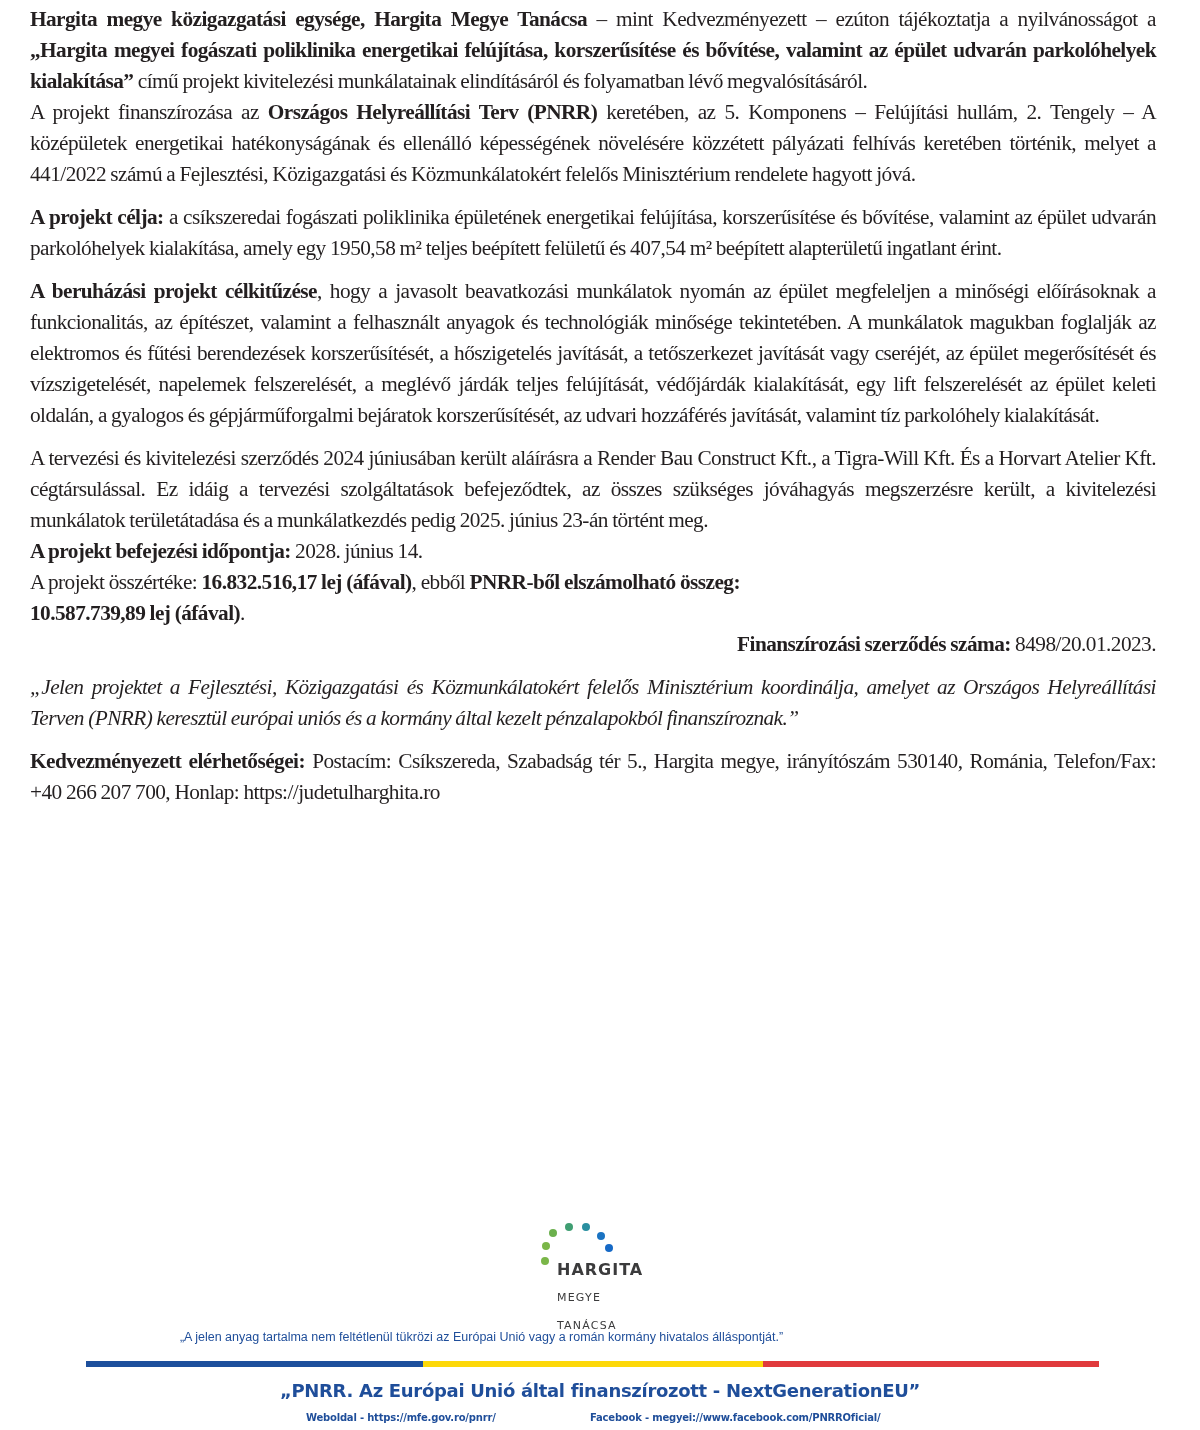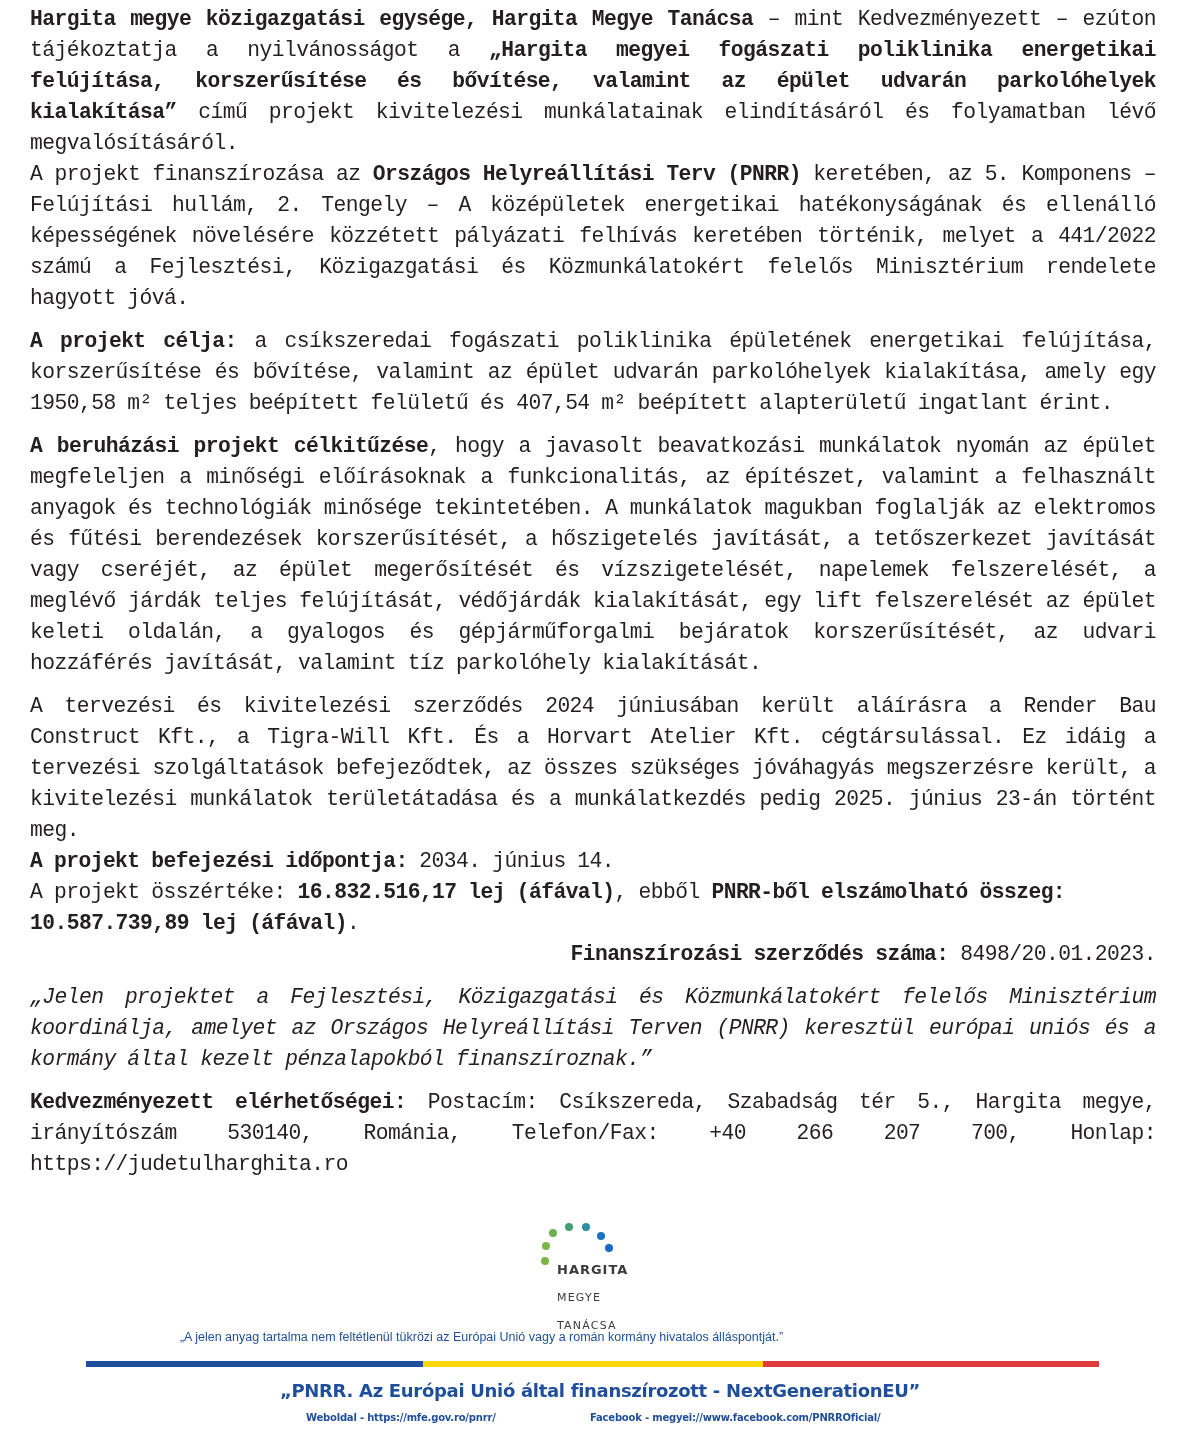--- a/index.html
+++ b/index.html
@@ -5,38 +5,38 @@
     html, body { margin: 0; padding: 0; background: #ffffff; }
     body {
       width: 1200px; height: 1430px; overflow: hidden; position: relative;
       font-family: "Liberation Sans", "DejaVu Sans", sans-serif;
       color: #231f20;
     }
     .doc {
       position: absolute; left: 30px; top: 4px; width: 1126px;
       font-size: 21.3px; line-height: 31px;
       text-align: justify;
-      font-family: Liberation Mono, monospace;
+      font-family: Liberation Serif, serif;
       letter-spacing: -0.55px;
       word-spacing: -0.5px;
     }
     .doc p { margin: 0; }
     .gap { margin-top: 12px !important; }
     b { font-weight: bold; }
     .quote { font-style: italic; }
     .logo {
       position: absolute; left: 530px; top: 1225px; width: 140px; height: 90px;
     }
     .logo .dot { position: absolute; width: 8px; height: 8px; border-radius: 50%; }
     .logo-text {
       position: absolute; left: 557px; top: 1264px;
       font-family: "DejaVu Sans", sans-serif; color: #3b3b3c;
       line-height: 12px;
     }
-    .logo-text .l1 { font-size: 13px; font-weight: bold; letter-spacing: 1px; }
+    .logo-text .l1 { font-size: 16px; font-weight: bold; letter-spacing: 1px; }
     .logo-text .l2 { font-size: 11px; letter-spacing: 1.2px; margin-top: 16px; }
     .disclaimer {
       position: absolute; left: 0; width: 963px; top: 1330px; text-align: center;
       font-family: "Liberation Sans", sans-serif; font-size: 12.5px; color: #1f4e9a;
     }
     .stripe { position: absolute; top: 1361px; height: 6px; }
     .stripe.blue { left: 86px; width: 337px; background: #1d4f9c; }
     .stripe.yellow { left: 423px; width: 340px; background: #fdd808; }
     .stripe.red { left: 763px; width: 336px; background: #e03a3c; }
     .slogan {
@@ -57,21 +57,21 @@
 <div class="doc">
   <p><b>Hargita megye közigazgatási egysége, Hargita Megye Tanácsa</b><span> – mint Kedvezményezett – ezúton tájékoztatja a nyilvánosságot a </span><b>„Hargita megyei fogászati poliklinika energetikai felújítása, korszerűsítése és bővítése, valamint az épület udvarán parkolóhelyek kialakítása”</b><span> című projekt kivitelezési munkálatainak elindításáról és folyamatban lévő megvalósításáról.</span></p>
   <p><span>A projekt finanszírozása az </span><b>Országos Helyreállítási Terv (PNRR)</b><span> keretében, az 5. Komponens – Felújítási hullám, 2. Tengely – A középületek energetikai hatékonyságának és ellenálló képességének növelésére közzétett pályázati felhívás keretében történik, melyet a 441/2022 számú a Fejlesztési, Közigazgatási és Közmunkálatokért felelős Minisztérium rendelete hagyott jóvá.</span></p>
 
   <p class="gap" style="margin-top:14px"><b>A projekt célja:</b><span> a csíkszeredai fogászati poliklinika épületének energetikai felújítása, korszerűsítése és bővítése, valamint az épület udvarán parkolóhelyek kialakítása, amely egy 1950,58 m² teljes beépített felületű és 407,54 m² beépített alapterületű ingatlant érint.</span></p>
 
   <p class="gap" style="margin-top:14px"><b>A beruházási projekt célkitűzése</b><span>, hogy a javasolt beavatkozási munkálatok nyomán az épület megfeleljen a minőségi előírásoknak a funkcionalitás, az építészet, valamint a felhasznált anyagok és technológiák minősége tekintetében. A munkálatok magukban foglalják az elektromos és fűtési berendezések korszerűsítését, a hőszigetelés javítását, a tetőszerkezet javítását vagy cseréjét, az épület megerősítését és vízszigetelését, napelemek felszerelését, a meglévő járdák teljes felújítását, védőjárdák kialakítását, egy lift felszerelését az épület keleti oldalán, a gyalogos és gépjárműforgalmi bejáratok korszerűsítését, az udvari hozzáférés javítását, valamint tíz parkolóhely kialakítását.</span></p>
 
   <p class="gap" style="margin-top:14px"><span>A tervezési és kivitelezési szerződés 2024 júniusában került aláírásra a Render Bau Construct Kft., a Tigra-Will Kft. És a Horvart Atelier Kft. cégtársulással. Ez idáig a tervezési szolgáltatások befejeződtek, az összes szükséges jóváhagyás megszerzésre került, a kivitelezési munkálatok területátadása és a munkálatkezdés pedig 2025. június 23-án történt meg.</span></p>
 
-  <p style="text-align:left"><b>A projekt befejezési időpontja:</b><span> 2034. június 14.</span></p>
+  <p style="text-align:left"><b>A projekt befejezési időpontja:</b><span> 2028. június 14.</span></p>
   <p style="text-align:left"><span>A projekt összértéke: </span><b>16.832.516,17 lej (áfával)</b><span>, ebből </span><b>PNRR-ből elszámolható összeg:</b><br><b>10.587.739,89 lej (áfával)</b><span>.</span></p>
   <p style="text-align:right"><b>Finanszírozási szerződés száma:</b><span> 8498/20.01.2023.</span></p>
 
   <p class="gap quote" style="margin-top:14px">„Jelen projektet a Fejlesztési, Közigazgatási és Közmunkálatokért felelős Minisztérium koordinálja, amelyet az Országos Helyreállítási Terven (PNRR) keresztül európai uniós és a kormány által kezelt pénzalapokból finanszíroznak.”</p>
 
   <p class="gap" style="margin-top:14px"><b>Kedvezményezett elérhetőségei:</b><span> Postacím: Csíkszereda, Szabadság tér 5., Hargita megye, irányítószám 530140, Románia, Telefon/Fax: +40 266 207 700, Honlap: https://judetulharghita.ro</span></p>
 </div>
 
 <div class="logo">
   <span class="dot" style="left: 11px; top: 32px; background: rgb(122, 182, 72);"></span>

